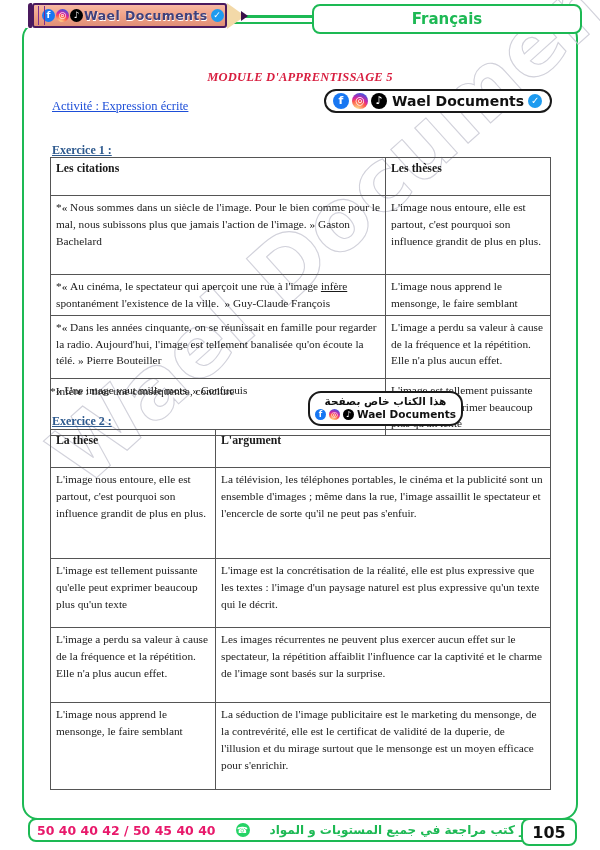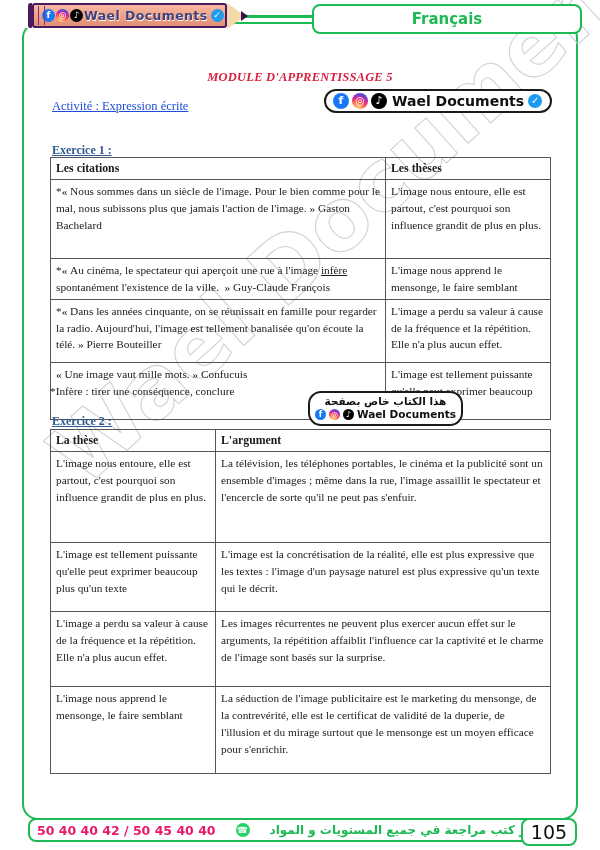--- a/index.html
+++ b/index.html
@@ -298,21 +298,21 @@
     font-size: 11.3px;
     line-height: 1.48;
     color: #1a1a1a;
     text-align: left;
     background: transparent;
   }
   table.doc-table th {
     font-weight: bold;
     font-size: 11.8px;
     padding-top: 2px;
-    padding-bottom: 2px;
+    padding-bottom: 18px;
   }
   #table-exo1 { top: 157px; }
   #table-exo2 { top: 429px; }
   #table-exo1 col.c1 { width: 335px; }
   #table-exo1 col.c2 { width: 165px; }
   #table-exo2 col.c1 { width: 165px; }
   #table-exo2 col.c2 { width: 335px; }
   .u { text-decoration: underline; }
 
   #note-infere {
@@ -391,22 +391,22 @@
     border: 2.5px solid #1db954;
     border-radius: 8px;
     background: #ffffff;
     display: flex;
     align-items: center;
     justify-content: center;
     z-index: 7;
   }
   #page-number-box span {
     font-family: "DejaVu Sans", sans-serif;
-    font-weight: normal;
-    font-size: 19px;
+    font-weight: bold;
+    font-size: 16px;
     color: #111111;
   }
 </style>
 </head>
 <body>
 
 <div id="page">
 
   <div id="watermark">
     <span>Wael Documents</span>
@@ -515,21 +515,21 @@
         <tr>
           <td style="height:84px;">L'image nous entoure, elle est partout, c'est pourquoi son influence grandit de plus en plus.</td>
           <td>La télévision, les téléphones portables, le cinéma et la publicité sont un ensemble d'images ; même dans la rue, l'image assaillit le spectateur et l'encercle de sorte qu'il ne peut pas s'enfuir.</td>
         </tr>
         <tr>
           <td style="height:62px;">L'image est tellement puissante qu'elle peut exprimer beaucoup plus qu'un texte</td>
           <td>L'image est la concrétisation de la réalité, elle est plus expressive que les textes : l'image d'un paysage naturel est plus expressive qu'un texte qui le décrit.</td>
         </tr>
         <tr>
           <td style="height:68px;">L'image a perdu sa valeur à cause de la fréquence et la répétition. Elle n'a plus aucun effet.</td>
-          <td>Les images récurrentes ne peuvent plus exercer aucun effet sur le arguments, la répétition affaiblit l'influence car la captivité  et le charme de l'image sont basés sur la surprise.</td>
+          <td>Les images récurrentes ne peuvent plus exercer aucun effet sur le spectateur, la répétition affaiblit l'influence car la captivité  et le charme de l'image sont basés sur la surprise.</td>
         </tr>
         <tr>
           <td style="height:80px;">L'image nous apprend le mensonge, le faire semblant</td>
           <td>La séduction de l'image publicitaire est le marketing du mensonge, de la contrevérité, elle est le certificat de validité de la duperie, de l'illusion et du mirage surtout que le mensonge est un moyen efficace pour s'enrichir.</td>
         </tr>
       </tbody>
     </table>
 
   </div>
 

